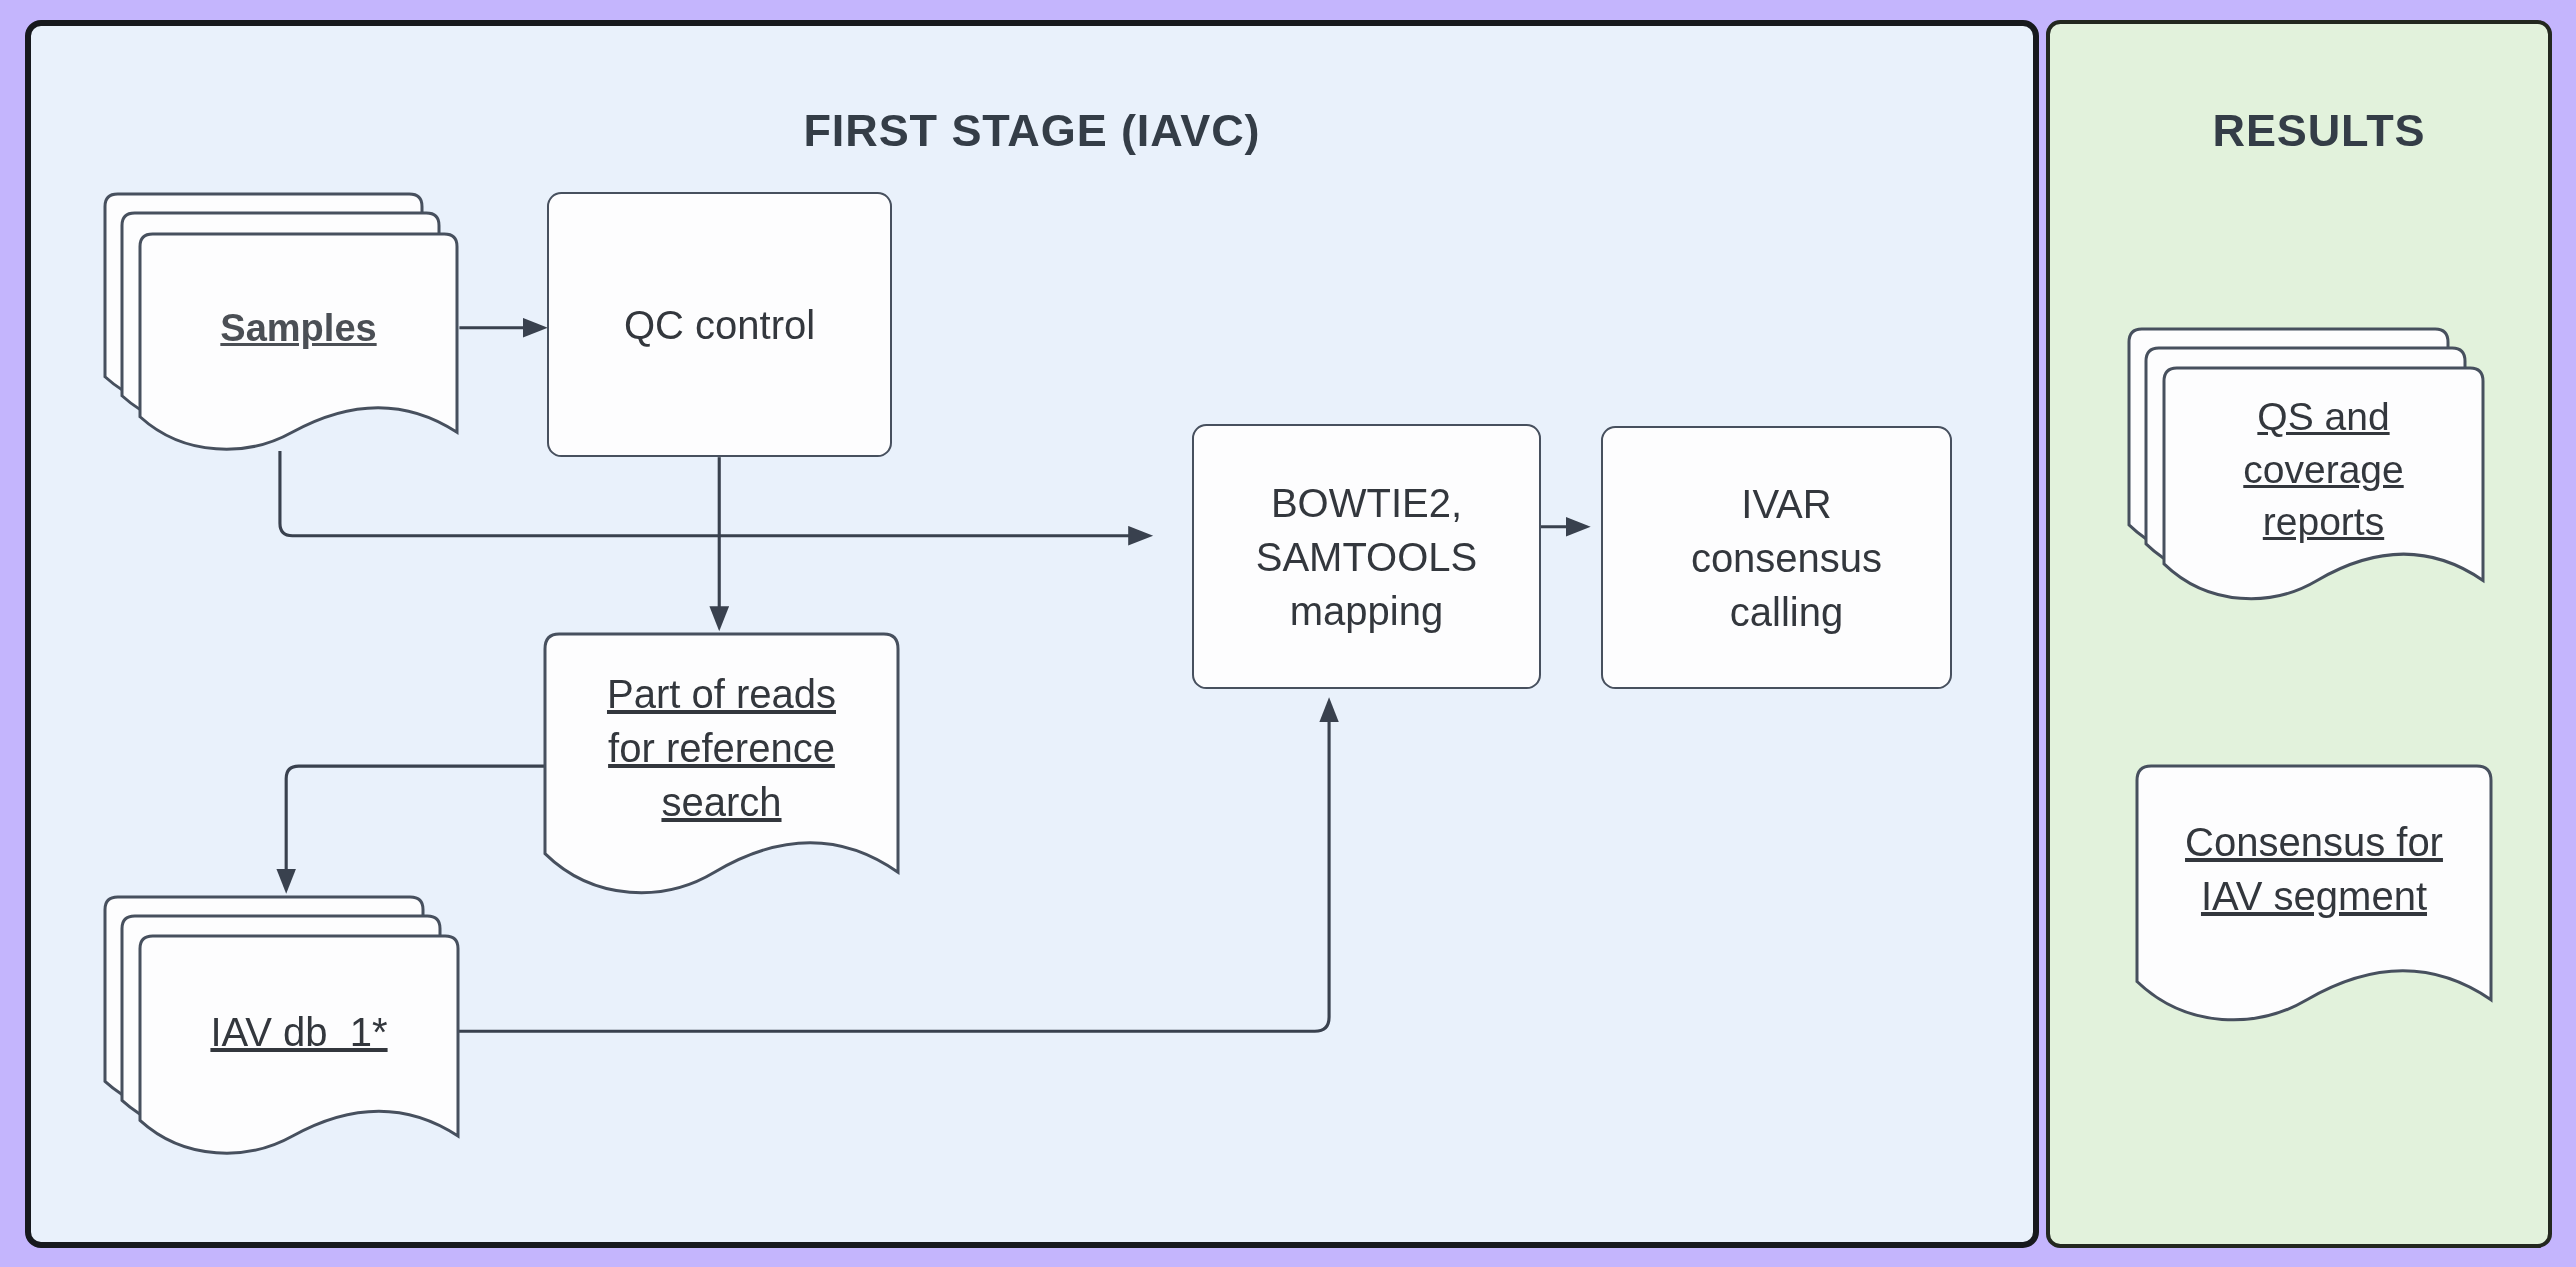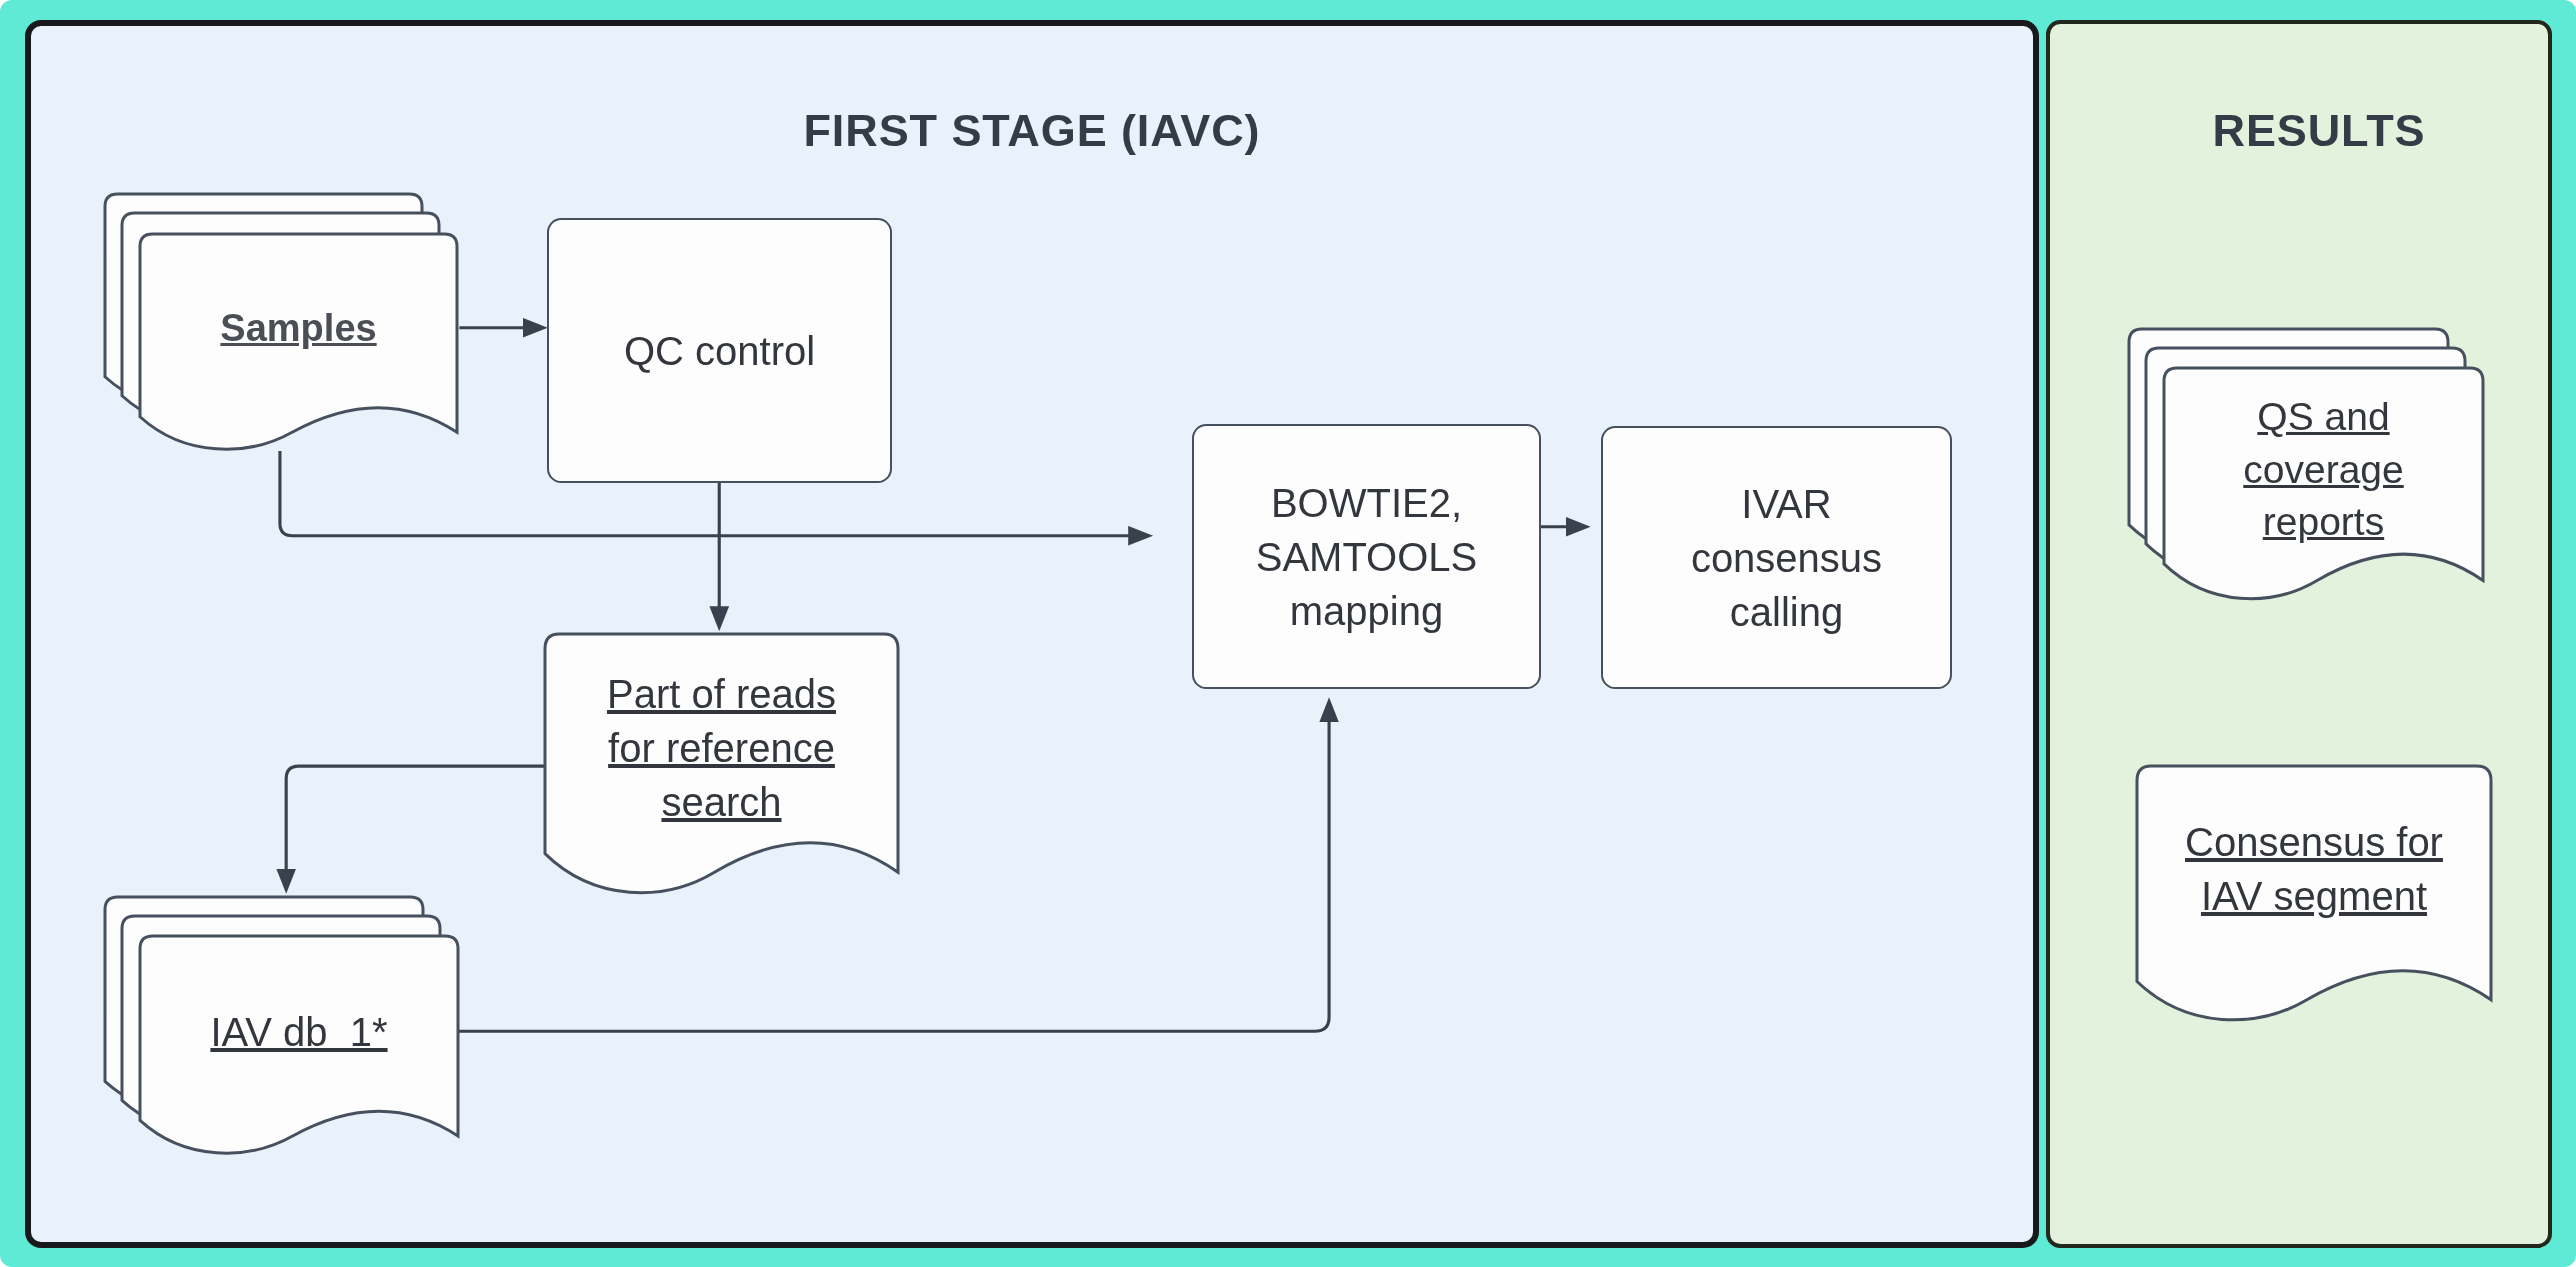--- a/index.html
+++ b/index.html
@@ -1,18 +1,18 @@
 <!DOCTYPE html>
 <html style="font-size:14.3px"><head>
 <meta charset="utf-8">
 <style>
   html,body{margin:0;padding:0;background:#ffffff;}
   .canvas{
-    position:relative;width:2576px;height:1267px;background:#5eead4;
-    font-family:"Liberation Sans",sans-serif;overflow:hidden;border-radius:12px;
+    position:relative;width:2576px;height:1267px;background:#c4b5fd;
+    font-family:"Liberation Sans",sans-serif;overflow:hidden;
   }
   .panel{position:absolute;box-sizing:border-box;}
   #panel-first{
     left:25px;top:19.7px;width:2014px;height:1228px;
     background:#e9f1fb;border:6.3px solid #17191d;border-radius:16px;
   }
   #panel-results{
     left:2046px;top:19.7px;width:506px;height:1228px;
     background:#e2f2dc;border:4.5px solid #23281f;border-radius:14.3px;
   }
@@ -24,21 +24,21 @@
   #title-first{left:25px;width:2014px;}
   #title-results{left:2046px;width:506px;margin-left:20px;}
 
   .box{
     position:absolute;box-sizing:border-box;
     background:#fdfdfe;border:2.7px solid #47505e;border-radius:14.3px;
     display:flex;align-items:center;justify-content:center;
     text-align:center;font-size:40px;color:#33373d;
     line-height:1.35;white-space:pre-wrap;
   }
-  #box-qc{left:547px;top:192px;width:345px;height:265px;margin-top:26px;}
+  #box-qc{left:547px;top:192px;width:345px;height:265px;}
   #box-bowtie{left:1192px;top:424px;width:349px;height:265px;}
   #box-ivar{left:1601px;top:426px;width:351px;height:263px;padding-left:20px;}
 
   .doc-svg{position:absolute;overflow:visible;}
   .docpath{fill:#fdfdfe;stroke:#47505e;stroke-width:3;vector-effect:non-scaling-stroke;}
 
   .doc-label{
     position:absolute;display:flex;align-items:center;justify-content:center;
     text-align:center;font-size:40px;color:#33373d;line-height:1.35;
     white-space:pre-wrap;pointer-events:none;text-decoration:underline;

